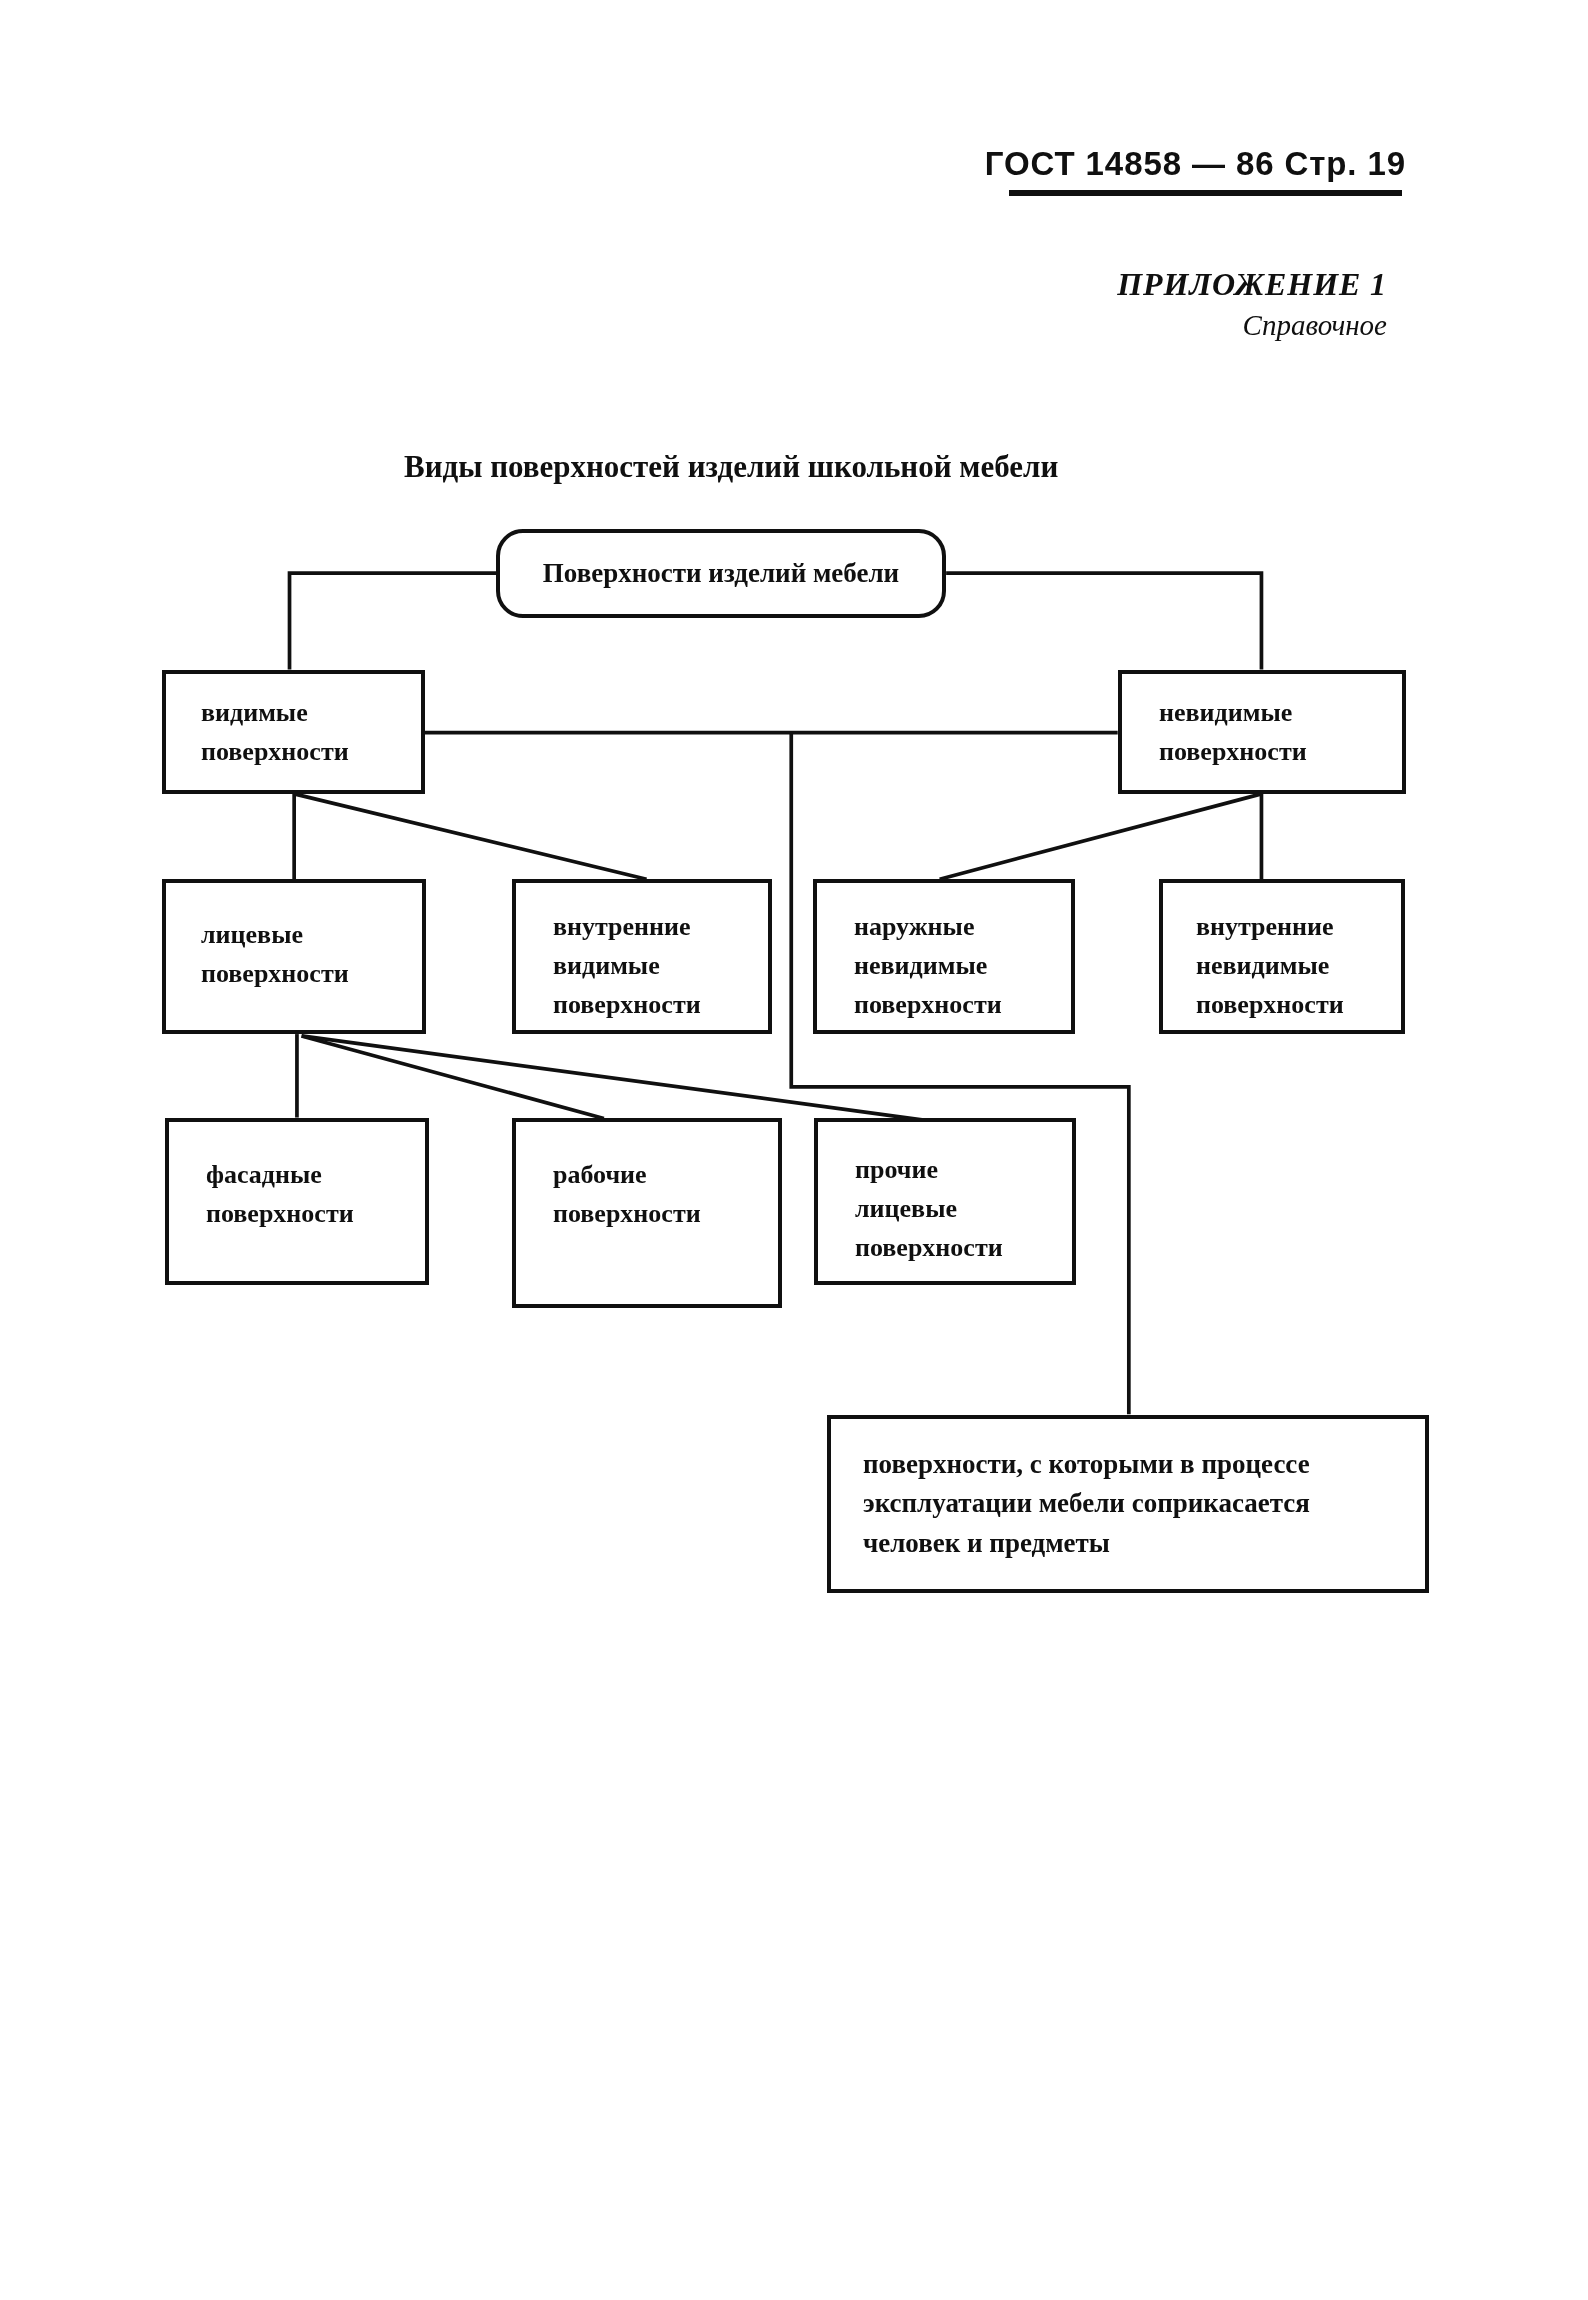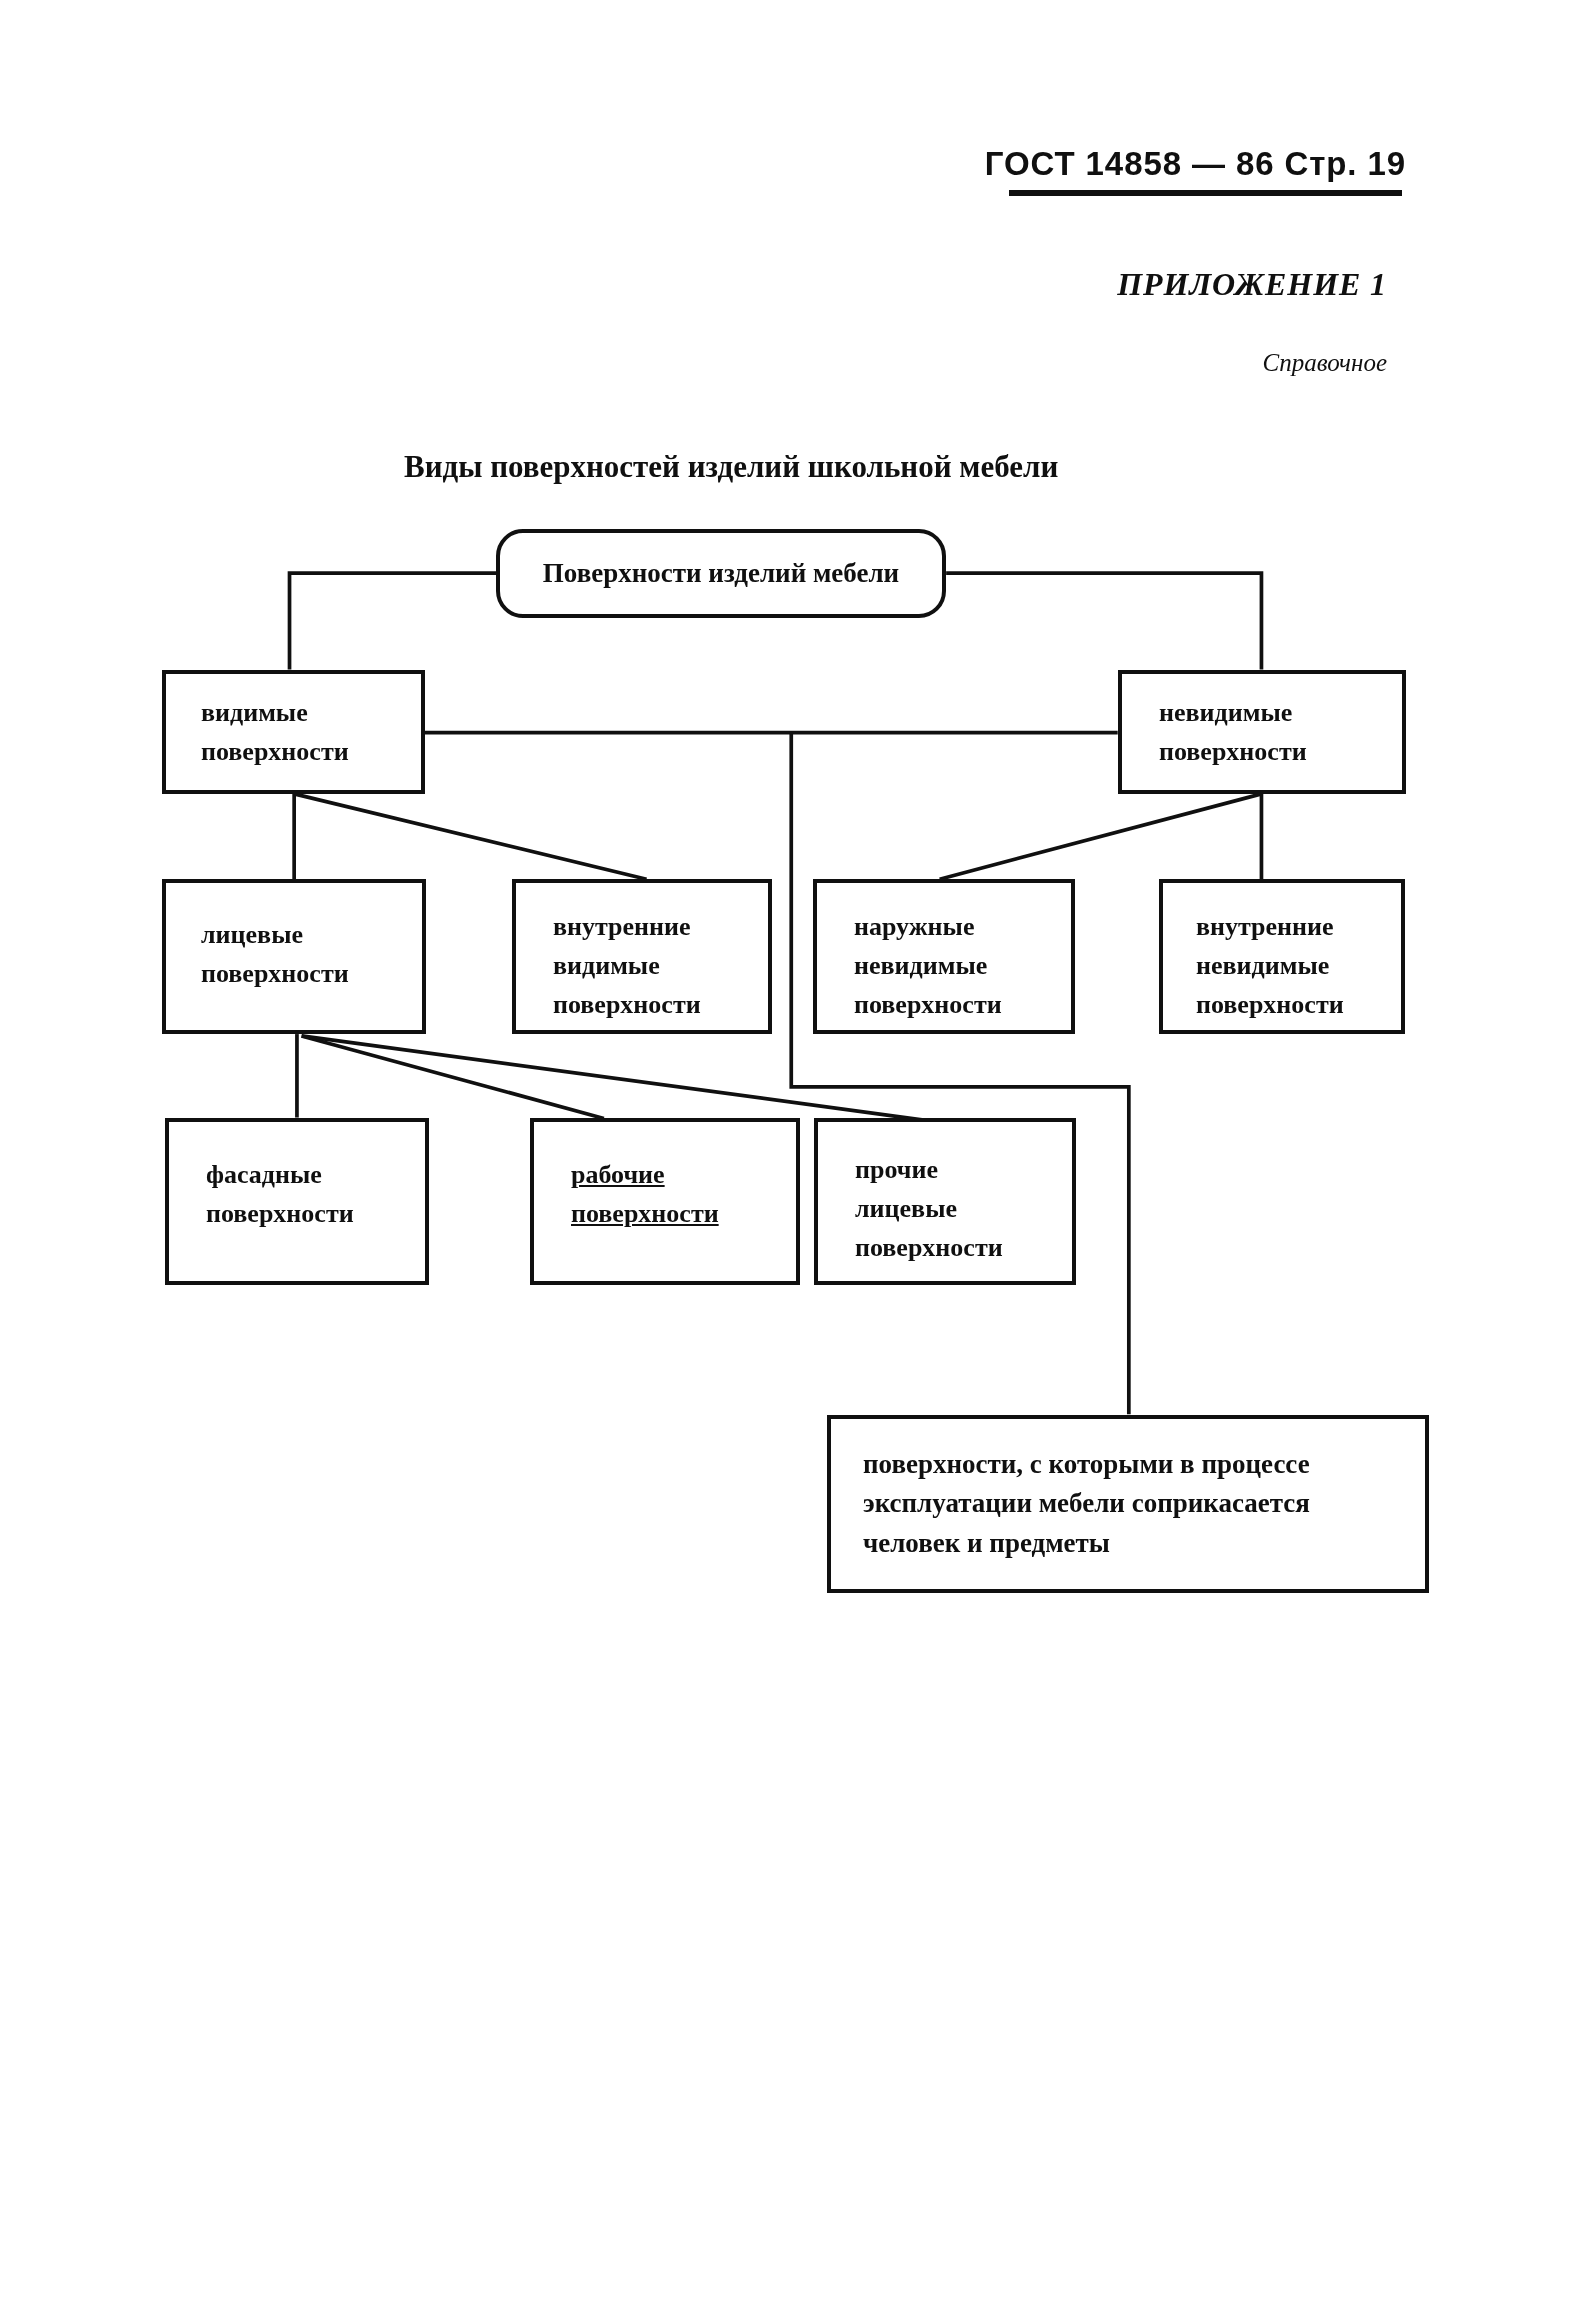--- a/index.html
+++ b/index.html
@@ -44,22 +44,21 @@
     text-align: right;
     font-style: italic;
     line-height: 1.35;
   }
   .appendix .line1 {
     font-weight: bold;
     font-size: 32px;
     letter-spacing: 0.9px;
   }
   .appendix .line2 {
-    font-size: 25px;
-    margin-top: 40px;
+    font-size: 29px;
   }
   .diagram-title {
     position: absolute;
     left: 404px;
     top: 449px;
     width: 798px;
     font-weight: bold;
     font-size: 31px;
     white-space: nowrap;
   }
@@ -147,21 +146,21 @@
 невидимые
 поверхности</div>
 
   <div class="box" style="left:1159px; top:879px; width:246px; height:155px; padding:24px 4.6px 0 33px;">внутренние
 невидимые
 поверхности</div>
 
   <div class="box" style="left:165px; top:1118px; width:264px; height:167px; padding:33px 9.3px 0 37px;">фасадные
 поверхности</div>
 
-  <div class="box" style="left:530px; top:1118px; width:270px; height:167px; padding:33px 9.3px 0 37px;text-decoration:underline;">рабочие
+  <div class="box" style="left:512px; top:1118px; width:270px; height:190px; padding:33px 9.3px 0 37px;">рабочие
 поверхности</div>
 
   <div class="box" style="left:814px; top:1118px; width:262px; height:167px; padding:28px 9.3px 0 37px;">прочие
 лицевые
 поверхности</div>
 
   <div class="box vcenter" style="left:827px; top:1415px; width:602px; height:178px; padding-left:32px; padding-right:9.3px; font-size:27px; line-height:1.45;">поверхности, с которыми в процессе
 эксплуатации мебели  соприкасается
 человек и предметы</div>
 

